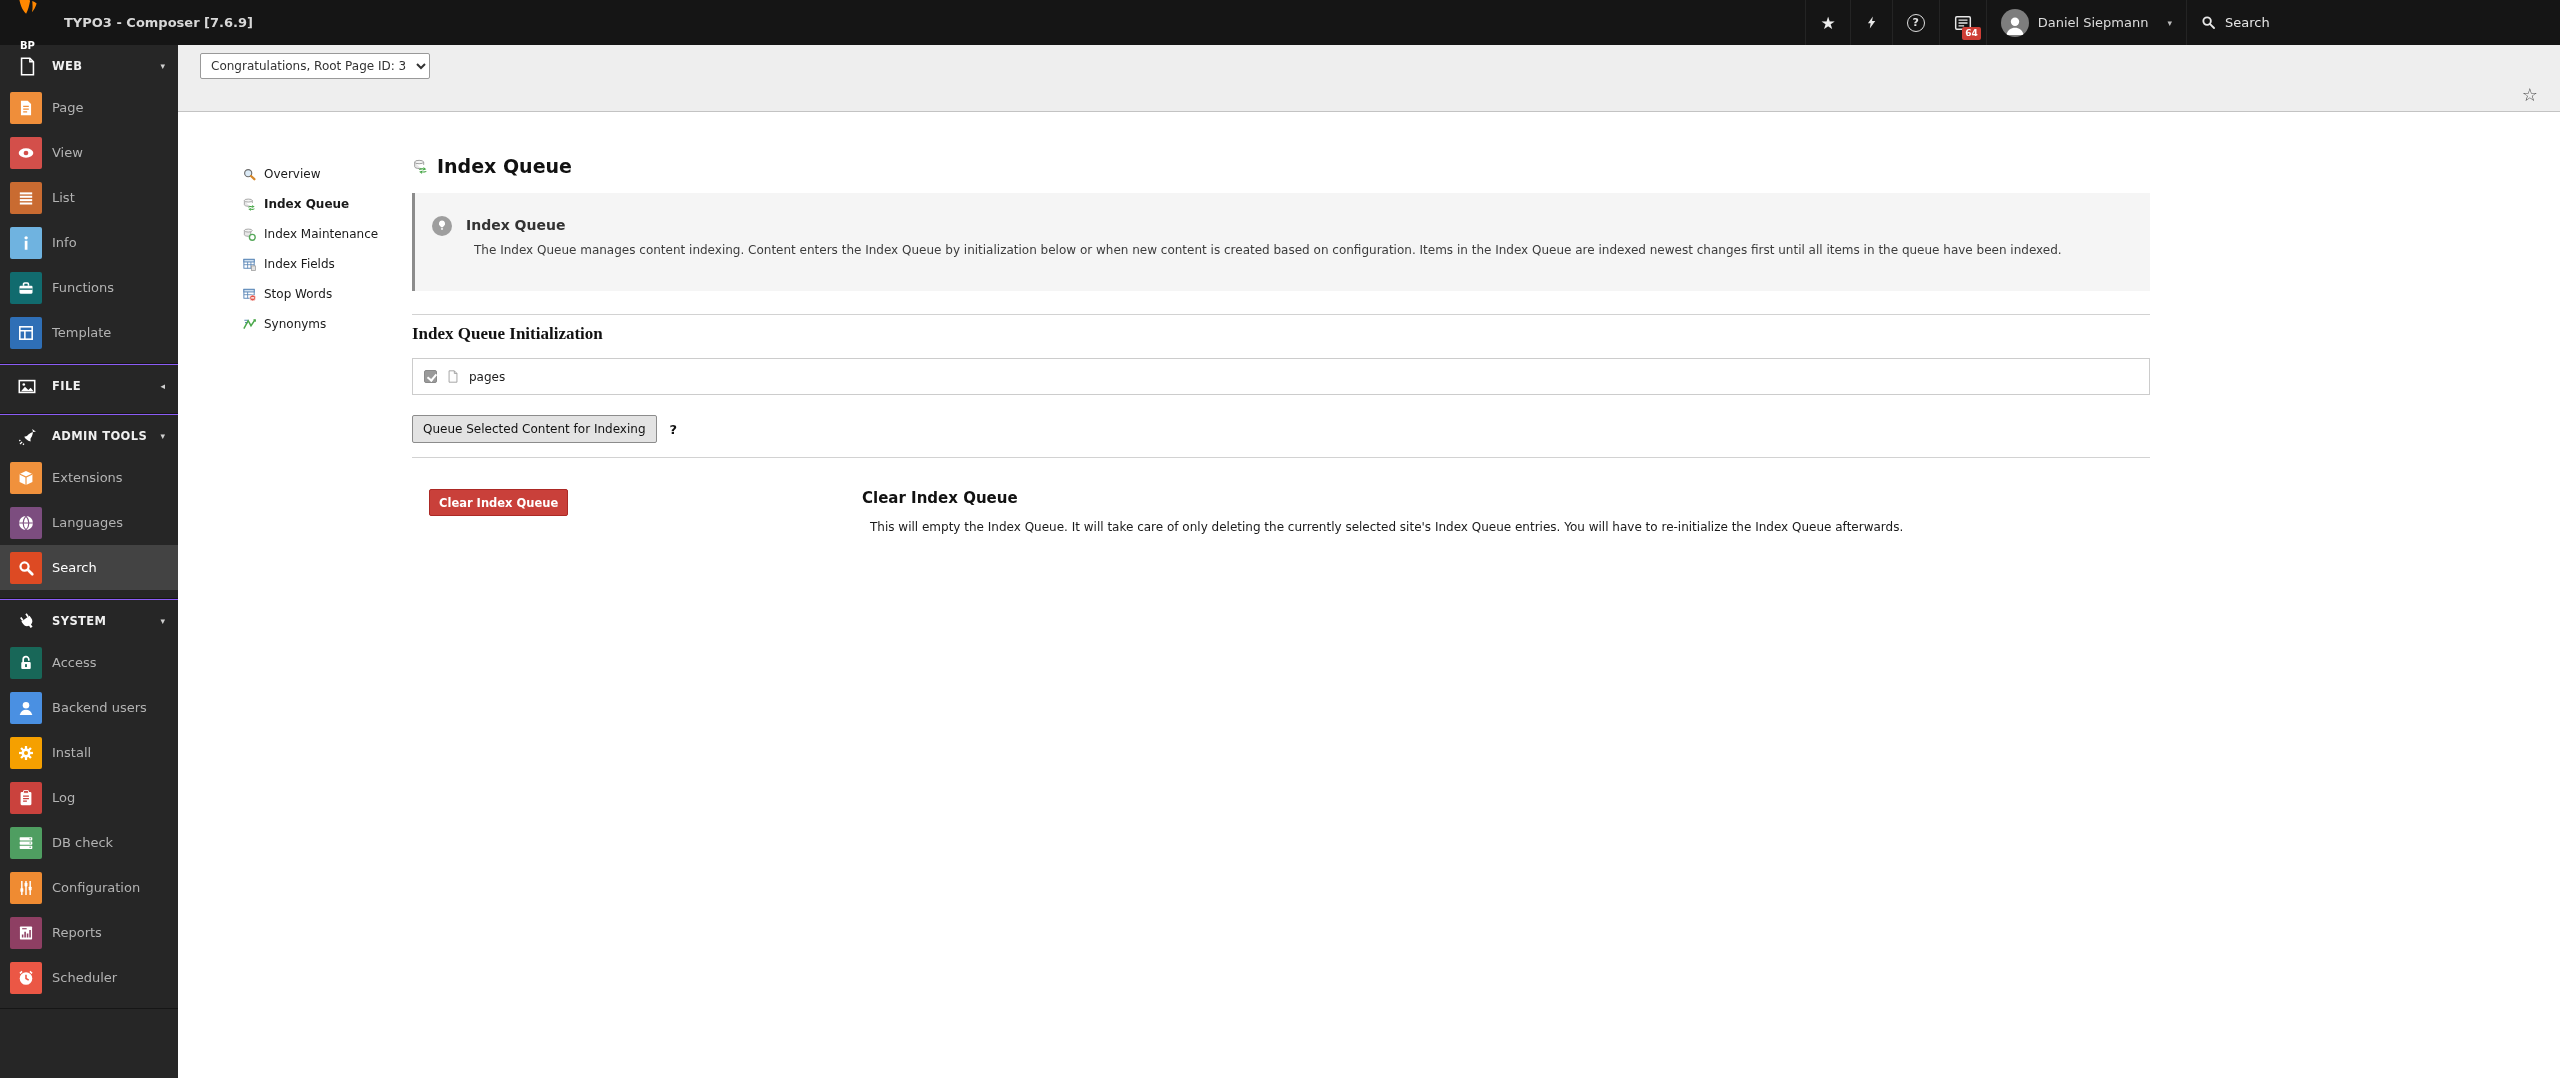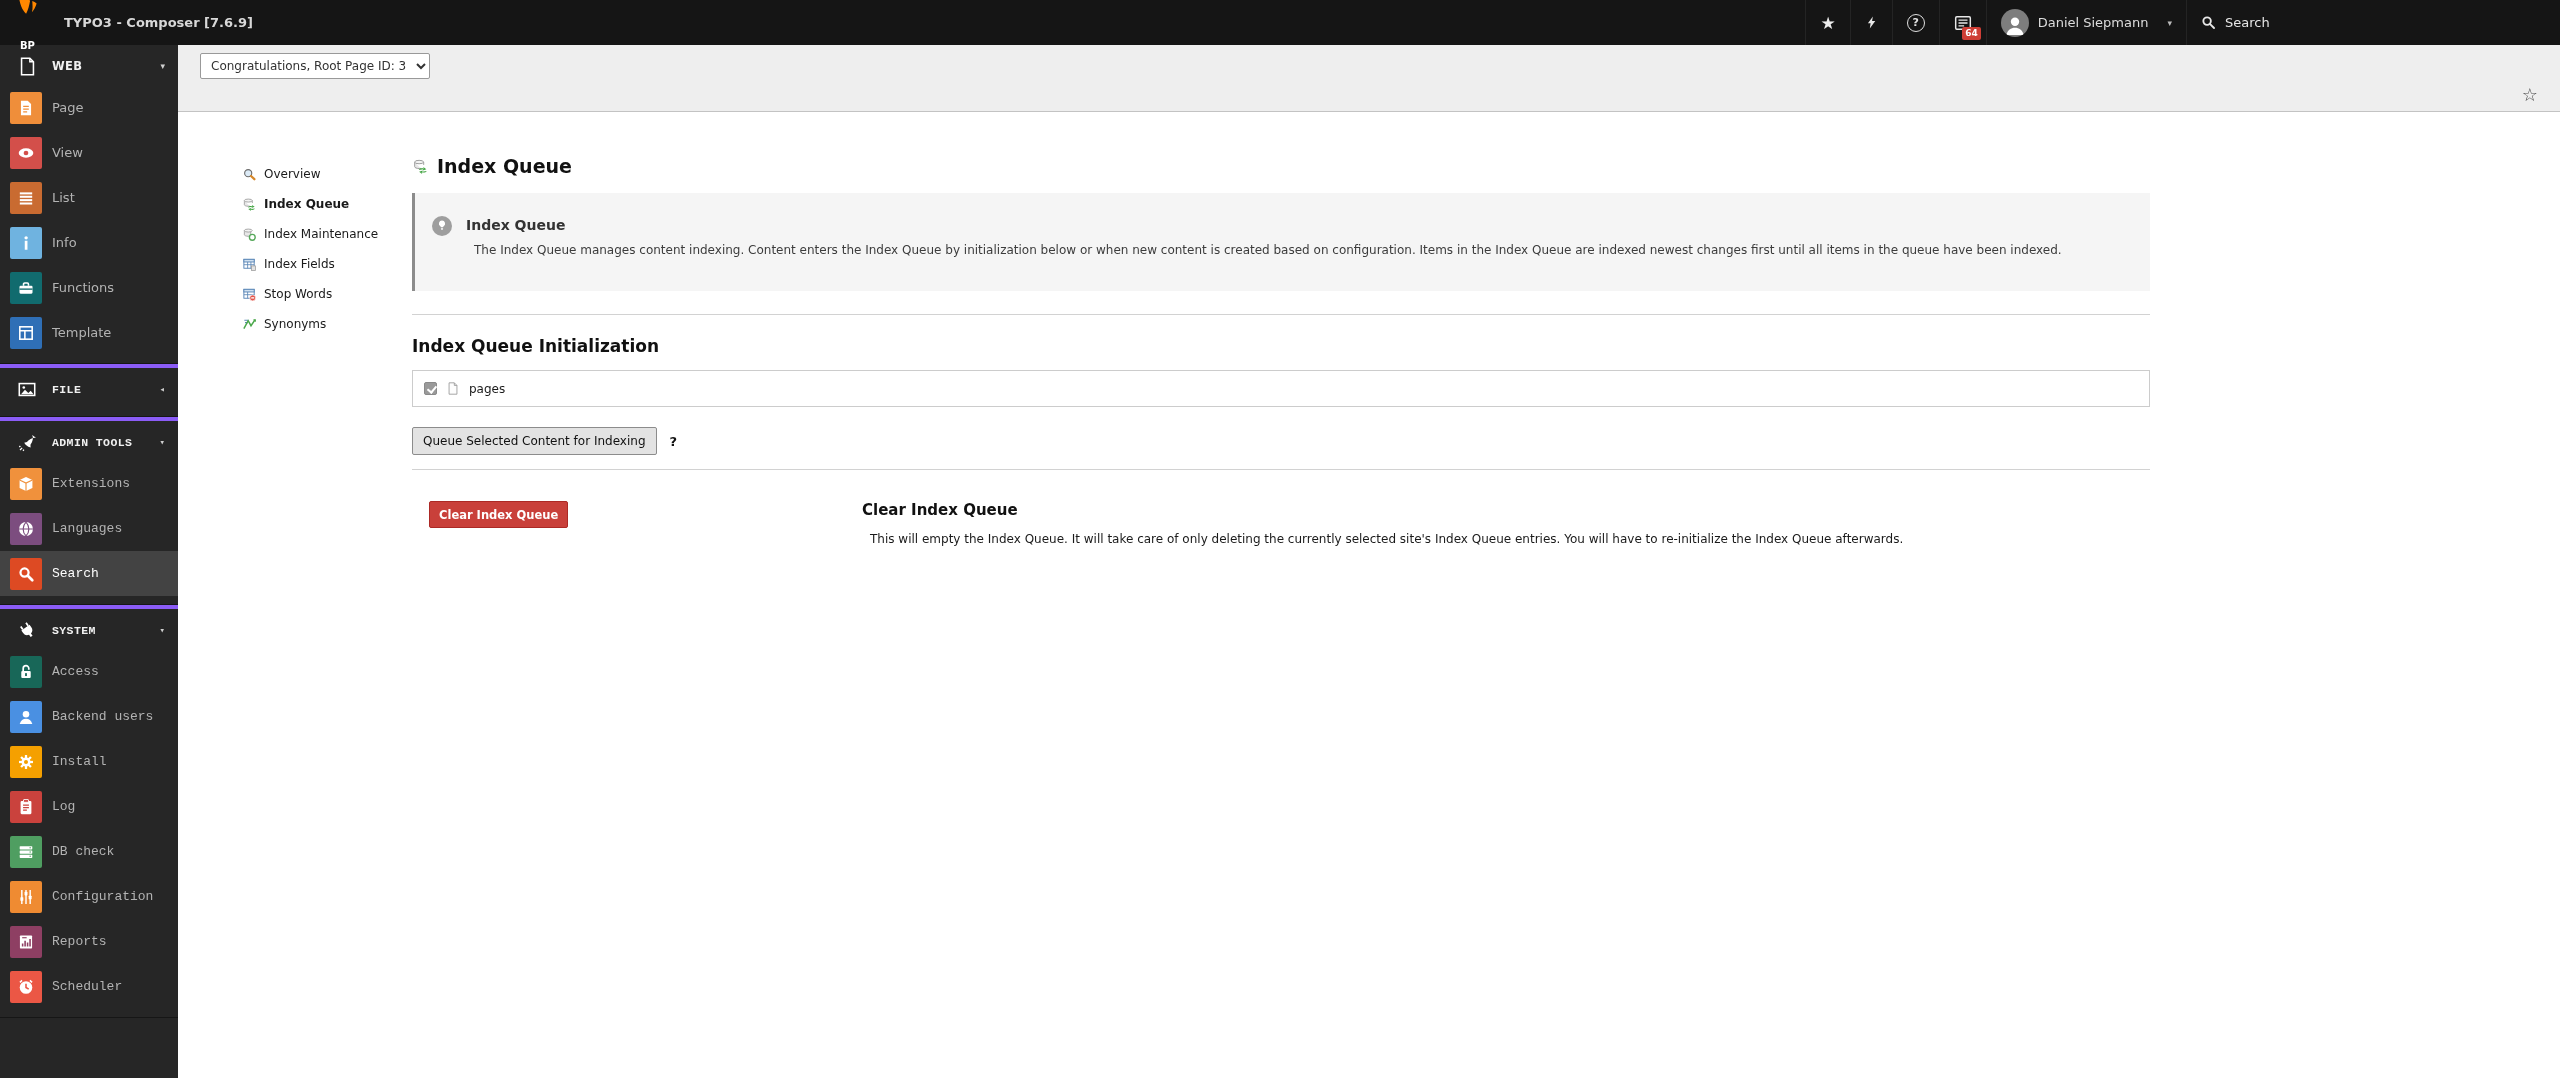--- a/index.html
+++ b/index.html
@@ -19,21 +19,21 @@
   .tb-badge { position:absolute; bottom:5px; right:5px; background:#cf3e36; color:#fff; font-size:9px; font-weight:bold; line-height:1; padding:2px 3px; border-radius:2px; }
   .avatar { width:28px; height:28px; border-radius:50%; background:#7d7d7d; overflow:hidden; display:flex; align-items:flex-end; justify-content:center; flex:none; }
   .username { color:#ddd; font-size:13px; margin:0 19px 0 9px; }
   .tb-caret { color:#bbb; font-size:9px; }
   .tb-search { width:374px; justify-content:flex-start; gap:9px; }
   .tb-search-label { color:#e6e6e6; font-size:13px; }
 
   
   .sidebar { position:absolute; top:45px; left:0; width:178px; bottom:0; background:#262626; }
   .mm-section { padding:2px 0 8px; border-bottom:1px solid #161616; }
-  .mm-section + .mm-section { border-top:4px solid #8b5cf6;font-family:Liberation Mono, monospace; }
+  .mm-section + .mm-section { border-top:1px solid #8b5cf6; }
   .mm-header { height:38px; display:flex; align-items:center; position:relative; cursor:pointer; }
   .hicon { width:22px; margin-left:16px; display:flex; justify-content:center; }
   .hlabel { margin-left:14px; font-size:11.5px; font-weight:bold; color:#f0f0f0; letter-spacing:.4px; }
   .hcaret { position:absolute; right:13px; color:#cfcfcf; font-size:9px; }
   .mm-item { height:45px; display:flex; align-items:center; cursor:pointer; }
   .mm-item.active { background:#434343; }
   .tile { width:32px; height:32px; margin-left:10px; border-radius:2px; display:flex; align-items:center; justify-content:center; flex:none; }
   .tile svg { width:18px; height:18px; }
   .mm-label { margin-left:10px; font-size:13px; color:#b3b3b3; }
   .mm-item.active .mm-label { color:#fff; }
@@ -52,21 +52,21 @@
 
   .main { position:absolute; left:234px; top:0; width:1738px; }
   .page-title { margin:42px 0 0; font-size:19px; font-weight:bold; color:#111; display:flex; align-items:center; gap:8px; }
   .page-title svg { width:17px; height:17px; }
 
   .callout { margin-top:16px; background:#f5f5f5; border-left:3px solid #8c8c8c; padding:23px 20px 26px 17px; display:flex; gap:14px; }
   .callout-body h4 { margin:1px 0 10px; font-size:14px; font-weight:bold; color:#333; }
   .callout-body p { margin:8px; font-size:12px; color:#3c3c3c; }
 
   hr.rule { border:none; border-top:1px solid #d2d2d2; margin:23px 0 0; }
-  h2.section-heading { margin:21px 0 0; font-size:17px; font-weight:bold; color:#111; }
+  h2.section-heading { margin:9px 0 0; font-size:17px; font-weight:bold; color:#111;font-family:Liberation Serif, serif; }
 
   .init-table { margin-top:14px; border:1px solid #ccc; }
   .it-head { background:#ececec; border-bottom:1px solid #ccc; height:33px; display:flex; align-items:center; padding:0 11px; position:relative; }
   .it-row { height:35px; display:flex; align-items:center; padding:8px 11px; background:#fff; gap:9px; font-size:12px; color:#1a1a1a; }
   .cb { width:13px; height:13px; border:1px solid #979797; background:#fff; border-radius:2px; flex:none; cursor:pointer; position:relative; }
   .cb.checked { background:#9a9a9a; border-color:#8a8a8a; }
   .cb.checked::after { content:""; position:absolute; left:3.5px; top:1px; width:4px; height:7px; border:solid #fff; border-width:0 2px 2px 0; transform:rotate(40deg); }
   .revert-btn { position:absolute; right:6px; top:4px; height:25px; background:#eee; border:1px solid #a8a8a8; border-radius:2px; font-size:11.5px; color:#2b2b2b; display:flex; align-items:center; gap:5px; padding:0 8px; font-family:inherit; cursor:pointer; }
 
   .queue-row { margin-top:20px; display:flex; align-items:center; }

